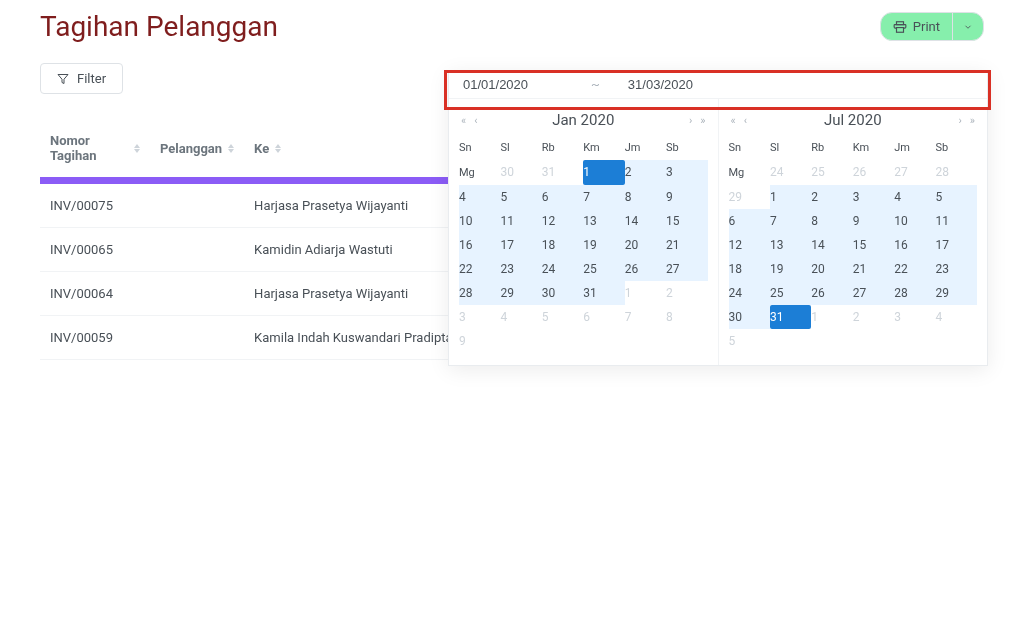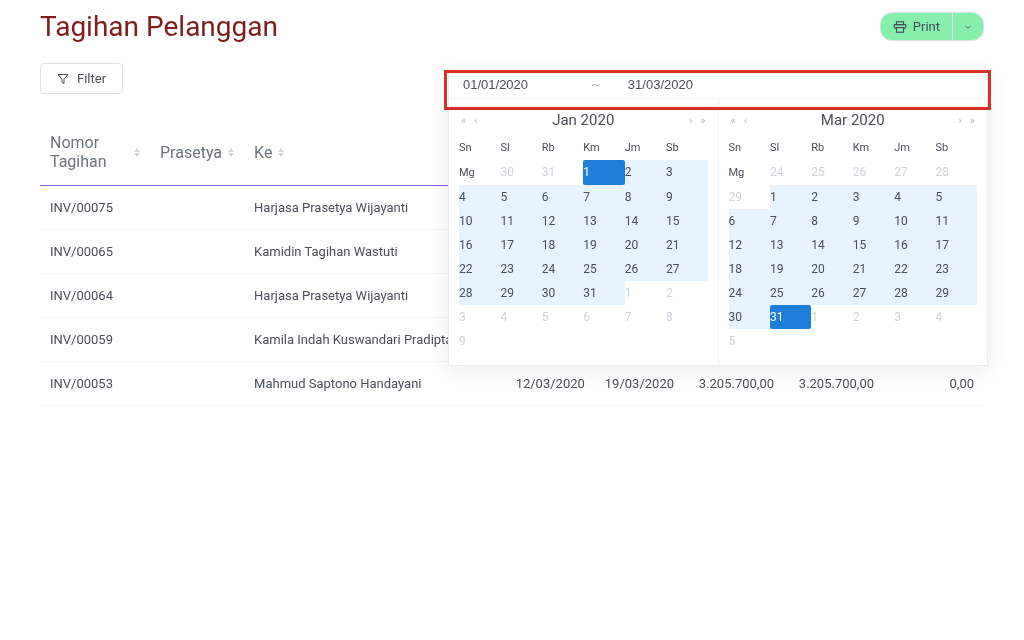--- a/index.html
+++ b/index.html
@@ -5,21 +5,21 @@
   *{box-sizing:border-box;margin:0;padding:0}
   body{font-family:-apple-system,BlinkMacSystemFont,"Segoe UI",Roboto,sans-serif;background:#fff;color:#495057;font-size:13px;width:1024px;height:640px;overflow:hidden;position:relative;padding:0 40px}
   .header{display:flex;justify-content:space-between;align-items:center;padding:10px 0 20px}
   .title{font-size:28px;font-weight:400;color:#7f1d1d}
   .print-group{display:flex;border:1px solid #dee2e6;border-radius:12px;background:#86efac}
   .print-btn{display:flex;align-items:center;gap:6px;padding:6px 12px;cursor:pointer;font-size:13px;color:#495057}
   .chev-btn{border-left:1px solid #dee2e6;padding:6px 10px;cursor:pointer;display:flex;align-items:center}
   .toolbar{display:flex;align-items:center;margin-bottom:25px}
   .filter-btn{display:flex;align-items:center;gap:8px;border:1px solid #dee2e6;border-radius:4px;padding:7px 16px;cursor:pointer;font-size:13px;color:#495057;background:#fff}
   .table{width:100%;border-collapse:collapse}
-  .table th{text-align:left;padding:14px 10px;font-weight:400;color:#6c757d;font-size:16px;border-bottom:1px solid #8b5cf6;vertical-align:middle}
+  .table th{text-align:left;padding:14px 10px;font-weight:700;color:#6c757d;font-size:13px;border-bottom:7px solid #8b5cf6;vertical-align:middle}
   .table th .th-wrap{display:flex;align-items:center;gap:6px}
   .sort-ic{display:inline-flex;flex-direction:column;gap:1px}
   .sort-ic span{width:0;height:0;border-left:3px solid transparent;border-right:3px solid transparent}
   .sort-ic .u{border-bottom:4px solid #ced4da}
   .sort-ic .d{border-top:4px solid #ced4da}
   .table td{padding:14px 10px;border-bottom:1px solid #f1f3f5;font-size:13px;color:#495057}
   .num{text-align:right}
   
   .drp{position:absolute;left:448px;top:70px;width:540px;background:#fff;border:1px solid #e9ecef;box-shadow:0 4px 20px rgba(0,0,0,0.08);z-index:10}
   .drp-highlight{position:absolute;left:444px;top:70px;width:547px;height:40px;border:3px solid #d93025;z-index:11;pointer-events:none}
@@ -78,21 +78,21 @@
           <div class="th-wrap">
             <span>Nomor Tagihan</span>
             <span class="sort-ic">
               <span class="u"></span>
               <span class="d"></span>
             </span>
           </div>
         </th>
       <th style="width:90px">
           <div class="th-wrap">
-            <span>Prasetya</span>
+            <span>Pelanggan</span>
             <span class="sort-ic">
               <span class="u"></span>
               <span class="d"></span>
             </span>
           </div>
         </th>
       <th>
           <div class="th-wrap">
             <span>Ke</span>
             <span class="sort-ic">
@@ -115,21 +115,21 @@
         <td>Harjasa Prasetya Wijayanti</td>
         <td></td>
         <td></td>
         <td class="num"></td>
         <td class="num"></td>
         <td class="num"></td>
       </tr>
       <tr>
         <td>INV/00065</td>
         <td></td>
-        <td>Kamidin Tagihan Wastuti</td>
+        <td>Kamidin Adiarja Wastuti</td>
         <td></td>
         <td></td>
         <td class="num"></td>
         <td class="num"></td>
         <td class="num"></td>
       </tr>
       <tr>
         <td>INV/00064</td>
         <td></td>
         <td>Harjasa Prasetya Wijayanti</td>
@@ -141,30 +141,20 @@
       </tr>
       <tr>
         <td>INV/00059</td>
         <td></td>
         <td>Kamila Indah Kuswandari Pradipta</td>
         <td></td>
         <td></td>
         <td class="num"></td>
         <td class="num"></td>
         <td class="num"></td>
-      </tr>
-      <tr>
-        <td>INV/00053</td>
-        <td></td>
-        <td>Mahmud Saptono Handayani</td>
-        <td>12/03/2020</td>
-        <td>19/03/2020</td>
-        <td class="num">3.205.700,00</td>
-        <td class="num">3.205.700,00</td>
-        <td class="num">0,00</td>
       </tr>
     </tbody>
 </table>
 
 <div class="drp-highlight"></div>
 <div class="drp">
   <div class="drp-inputs">
     <input value="01/01/2020" style="">
     <span class="tilda">~</span>
     <input value="31/03/2020" style="">
@@ -233,21 +223,21 @@
           <div class="day muted">8</div>
           <div class="day muted">9</div>
         </div>
     </div>
     <div class="cal">
       <div class="cal-hdr">
         <div class="nav">
             <span>«</span>
             <span>‹</span>
           </div>
-        <div class="cal-title">Mar 2020</div>
+        <div class="cal-title">Jul 2020</div>
         <div class="nav">
             <span>›</span>
             <span>»</span>
           </div>
       </div>
       <div class="cal-grid" id="cal-right">
           <div class="dow">Sn</div>
           <div class="dow">Sl</div>
           <div class="dow">Rb</div>
           <div class="dow">Km</div>

